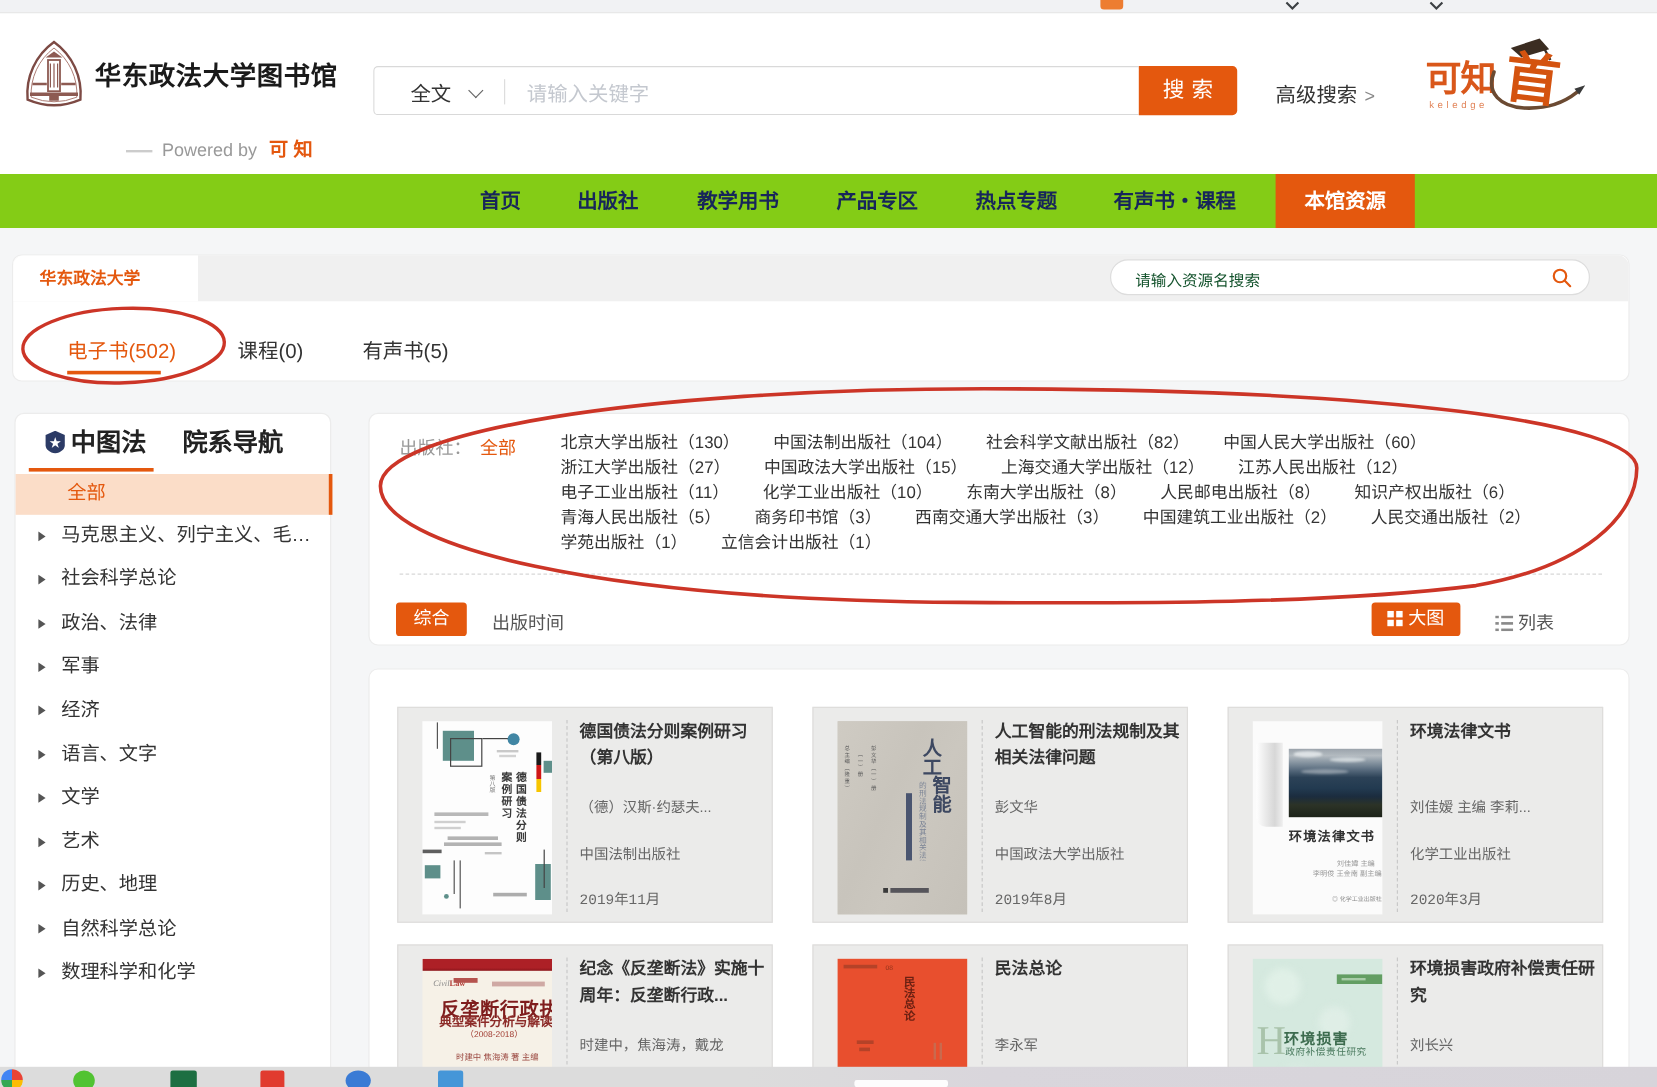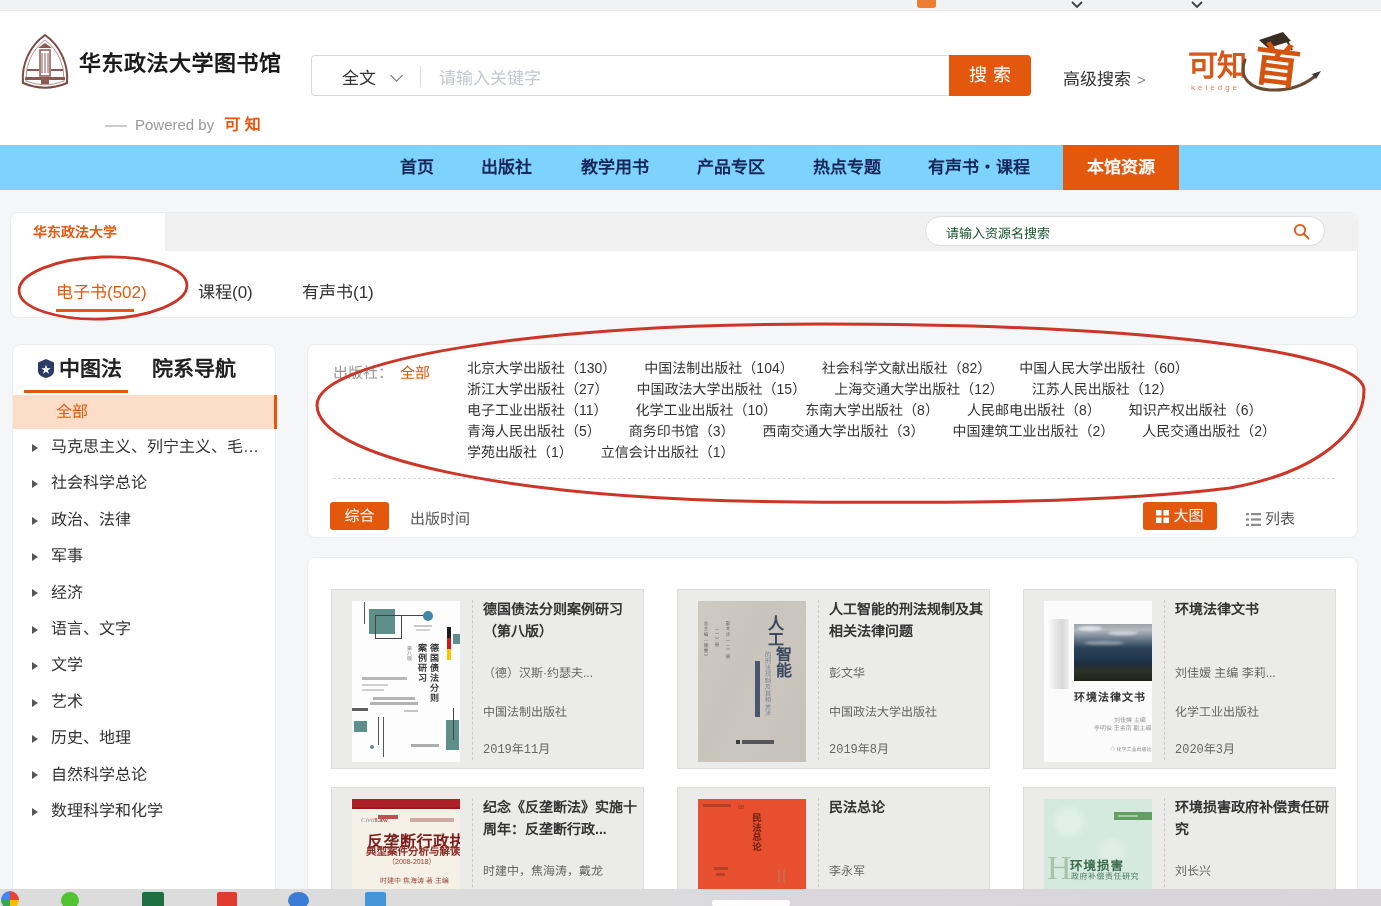--- a/index.html
+++ b/index.html
@@ -19,21 +19,21 @@
   #searchbox { left:311px; top:55px; width:638px; height:41px; background:#fff; border:1px solid #d9d9d9; border-right:none; border-radius:4px 0 0 4px; }
   #searchbox .qw { position:absolute; left:30px; top:8px; font-size:17px; color:#333; }
   #searchbox .chev { position:absolute; left:80px; top:15px; width:9px; height:9px; border-right:1.5px solid #666; border-bottom:1.5px solid #666; transform:rotate(45deg); }
   #searchbox .sep { position:absolute; left:108px; top:10px; width:1px; height:21px; background:#ddd; }
   #searchbox .ph { position:absolute; left:127px; top:8px; font-size:17px; color:#c4c8cf; }
   #searchbtn { left:949px; top:55px; width:82px; height:41px; background:#e4580e; border-radius:0 4px 4px 0; color:#fff; font-size:18px; text-align:center; line-height:41px; letter-spacing:6px; padding-left:6px; }
   #advs { left:1063px; top:65px; font-size:17px; color:#333; }
   #advs .gt { color:#888; font-size:15px; margin-left:6px; }
 
   
-  #nav { left:0; top:145px; width:1381px; height:45px; background:#7dd3fc; }
+  #nav { left:0; top:145px; width:1381px; height:45px; background:#84cc16; }
   #nav span { position:absolute; top:0; line-height:45px; font-size:17px; font-weight:bold; color:#17265a; }
   #nav .on { background:#e4580e; color:#fff; text-align:center; }
 
   
   #pagebg { left:0; top:190px; width:1381px; height:699px; background:#f5f6f7; }
 
   .box { background:#fff; border:1px solid #ececec; border-radius:8px; }
 
   
   #tabbox { left:10px; top:212px; width:1348px; height:106px; }
@@ -167,21 +167,21 @@
         <div class="ph">请输入资源名搜索</div>
         <svg style="position:absolute;right:14px;top:6px;" width="17" height="17" viewBox="0 0 17 17">
           <circle cx="7" cy="7" r="5.2" fill="none" stroke="#e4580e" stroke-width="1.8"></circle>
           <line x1="11" y1="11" x2="15.5" y2="15.5" stroke="#e4580e" stroke-width="1.8" stroke-linecap="round"></line>
         </svg>
       </div>
     </div>
     <div id="tabs2">
       <span class="t t1">电子书(502)</span>
       <span class="t t2">课程(0)</span>
-      <span class="t t3">有声书(1)</span>
+      <span class="t t3">有声书(5)</span>
       <div class="ul"></div>
     </div>
   </div>
 
   <div class="abs box" id="side">
     <div class="hd">
       <svg id="sideicon" width="18" height="19" viewBox="0 0 18 19">
         <path d="M9 0 L17 3.5 L17 12 C17 15.5 13.5 18 9 19 C4.5 18 1 15.5 1 12 L1 3.5 Z" fill="#2c3b66"></path>
         <text x="9" y="13.5" font-size="10" fill="#fff" text-anchor="middle">★</text>
       </svg>

